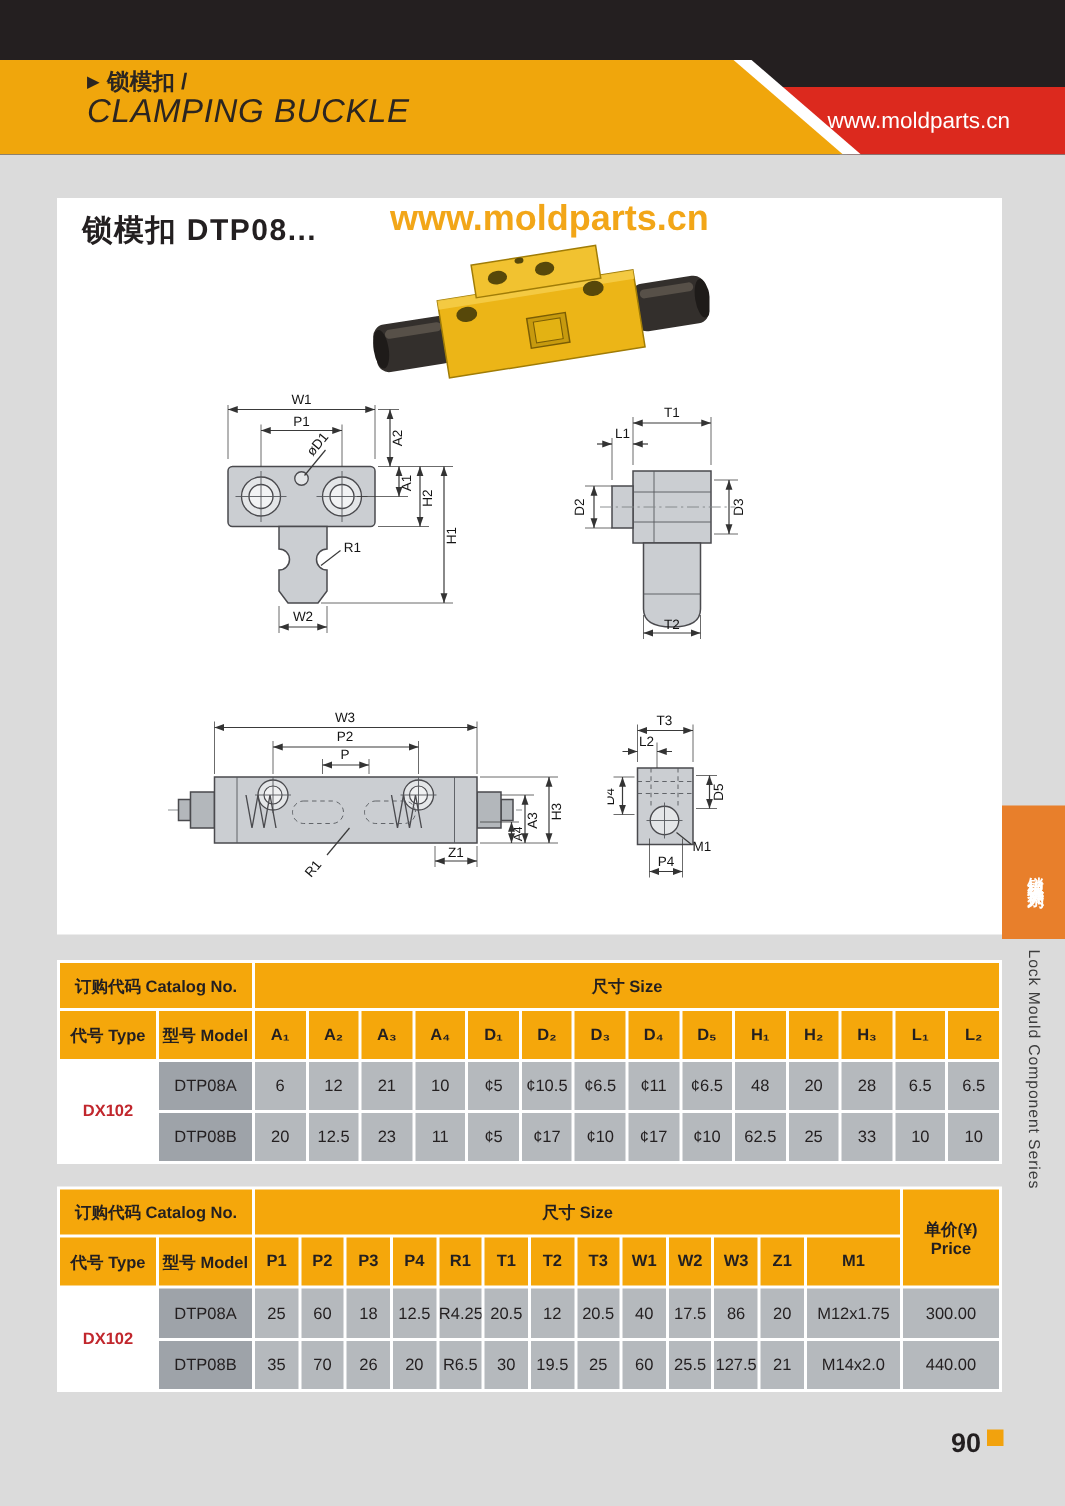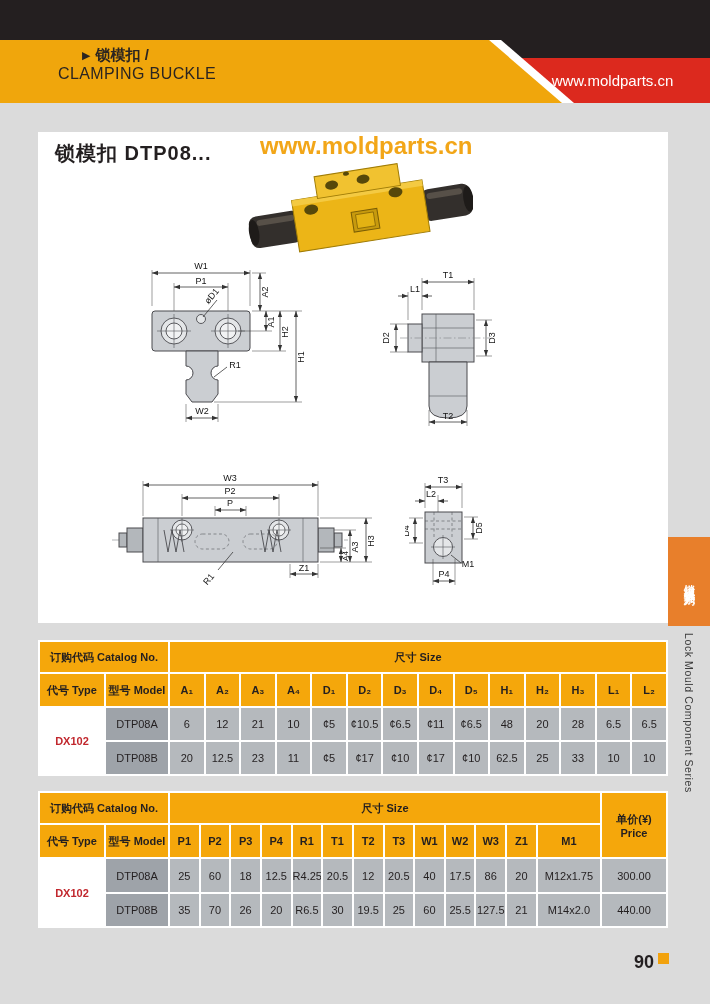--- a/index.html
+++ b/index.html
@@ -7,23 +7,23 @@
         font-family:"Liberation Sans","DejaVu Sans",sans-serif;color:#231F20;}
   
   .hdr{position:absolute;left:0;top:0;width:710px;height:103px;background:#241F20;}
   .hdr-red{position:absolute;left:0;top:0;width:710px;height:103px;background:#DC291E;
            clip-path:polygon(500px 58px,710px 58px,710px 103px,565px 103px);}
   .hdr-white{position:absolute;left:0;top:0;width:710px;height:103px;background:#ffffff;
            clip-path:polygon(487px 40px,501px 40px,574px 103px,560px 103px);}
   .hdr-yellow{position:absolute;left:0;top:0;width:710px;height:103px;background:#F0A60C;
            clip-path:polygon(0 40px,489px 40px,562px 103px,0 103px);}
   .hdr-title{position:absolute;left:58px;top:46px;color:#2b2521;line-height:18px;}
-  .hdr-title .zh{font-size:15px;font-weight:bold;margin-left:24px;}
+  .hdr-title .zh{font-size:15px;font-weight:bold;}
   .hdr-title .arr{font-size:11px;margin-right:5px;position:relative;top:-1px;}
-  .hdr-title .en{font-size:16px;letter-spacing:0.4px;}
+  .hdr-title .en{font-size:22px;letter-spacing:0.4px;font-style:italic;}
   .hdr-site{position:absolute;left:520px;top:58px;width:185px;height:45px;line-height:45px;
             text-align:center;color:#ffffff;font-size:15px;}
   
   .whitebox{position:absolute;left:38px;top:132px;width:630px;height:491px;background:#ffffff;}
   .prod-title{position:absolute;left:55px;top:140px;font-size:20px;font-weight:bold;letter-spacing:1px;}
   .watermark{position:absolute;left:260px;top:132px;font-size:24px;font-weight:bold;color:#F2A618;}
   
   .notes{position:absolute;left:511px;top:481px;width:152px;font-size:10.5px;font-weight:bold;
          line-height:13.5px;color:#1d1a19;}
   .badge{display:inline-block;width:11px;height:11px;background:#000;color:#fff;font-size:9px;

